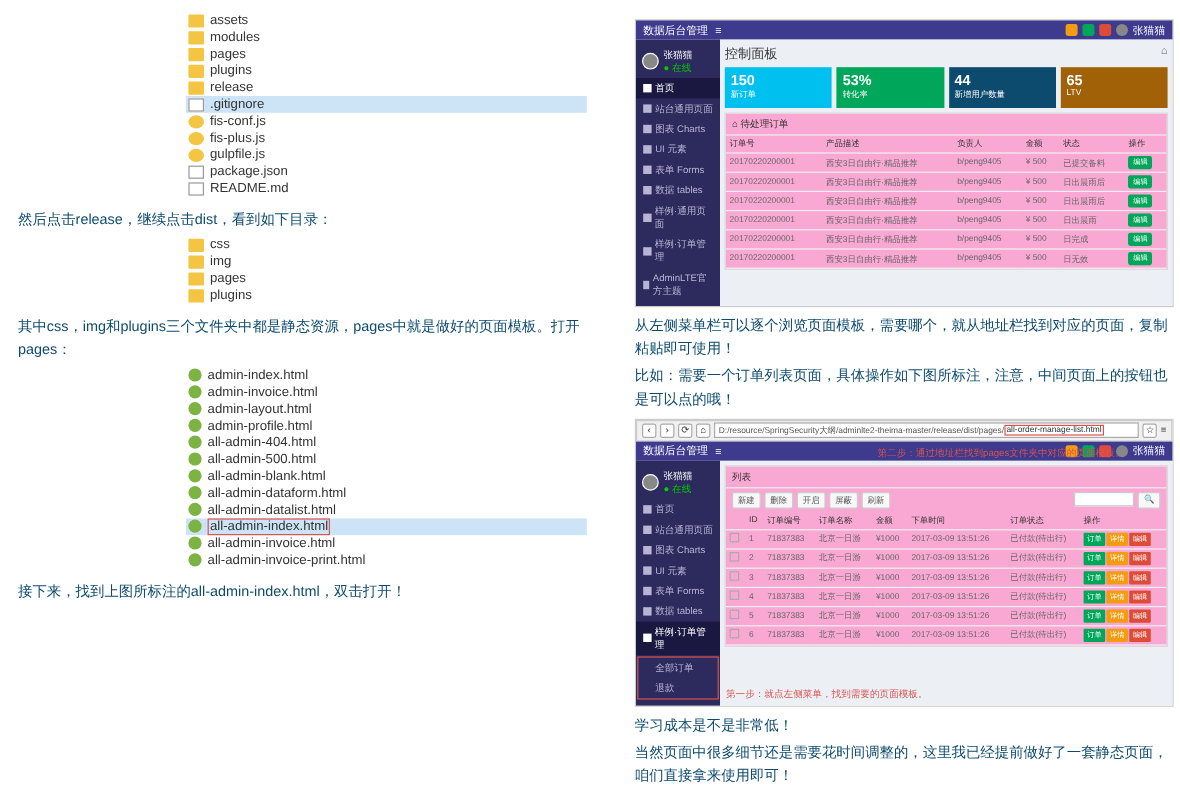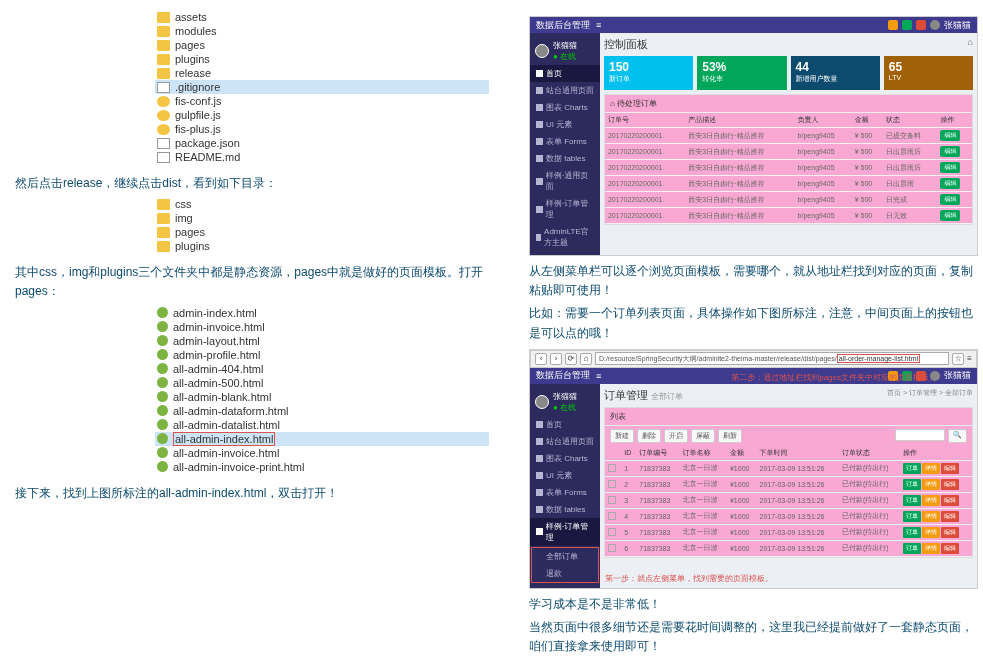--- a/index.html
+++ b/index.html
@@ -104,25 +104,25 @@
         <div class="tree-item hl">
           <span class="tree-icon file-icon"></span>
           <span>.gitignore</span>
         </div>
         <div class="tree-item">
           <span class="tree-icon js-icon"></span>
           <span>fis-conf.js</span>
         </div>
         <div class="tree-item">
           <span class="tree-icon js-icon"></span>
+          <span>fis-plus.js</span>
+        </div>
+        <div class="tree-item">
+          <span class="tree-icon js-icon"></span>
           <span>gulpfile.js</span>
-        </div>
-        <div class="tree-item">
-          <span class="tree-icon js-icon"></span>
-          <span>fis-plus.js</span>
         </div>
         <div class="tree-item">
           <span class="tree-icon file-icon"></span>
           <span>package.json</span>
         </div>
         <div class="tree-item">
           <span class="tree-icon file-icon"></span>
           <span>README.md</span>
         </div>
       </div>
@@ -427,24 +427,20 @@
           <div class="sidebar-redbox" id="side2red">
               <div class="side-item" style="padding-left:14px;">
                 <span>全部订单</span>
               </div>
               <div class="side-item" style="padding-left:14px;">
                 <span>退款</span>
               </div>
             </div>
         </div>
         <div class="admin-main">
-          <div class="crumb">
-            <span style="font-size:11px;color:#333;"><span>订单管理</span> <span style="font-size:8px;color:#999;">全部订单</span></span>
-            <span style="font-size:7px;color:#888;">首页 &gt; 订单管理 &gt; 全部订单</span>
-          </div>
           <div class="panel">
             <div class="panel-hd">列表</div>
             <div class="order-toolbar" id="toolbar2">
             <span class="tb-btn">新建</span>
                 <span class="tb-btn">删除</span>
                 <span class="tb-btn">开启</span>
                 <span class="tb-btn">屏蔽</span>
                 <span class="tb-btn">刷新</span>
                 <span style="flex:1"></span>
                 <input class="search-inp" style="">

